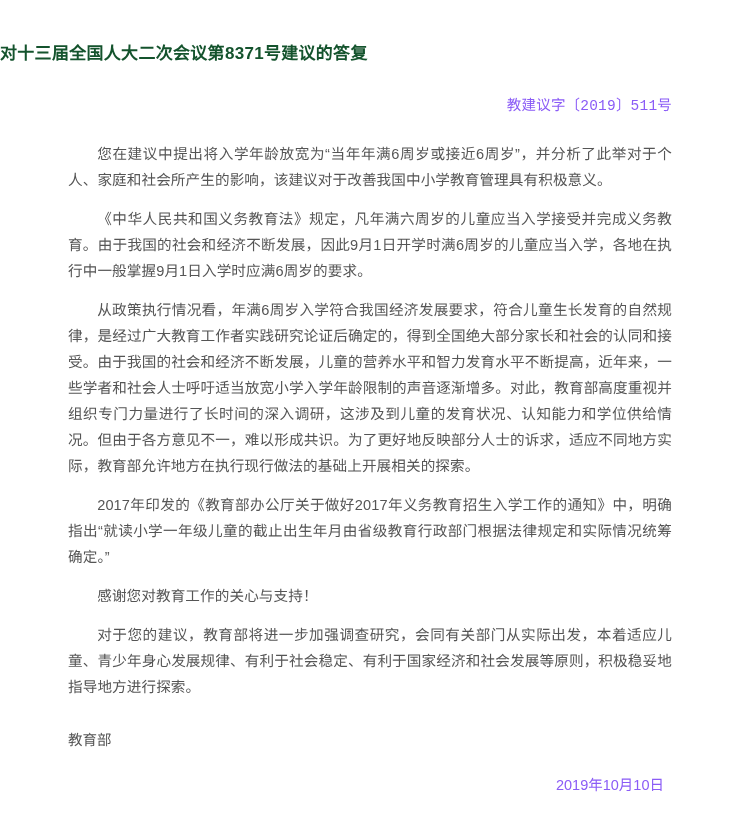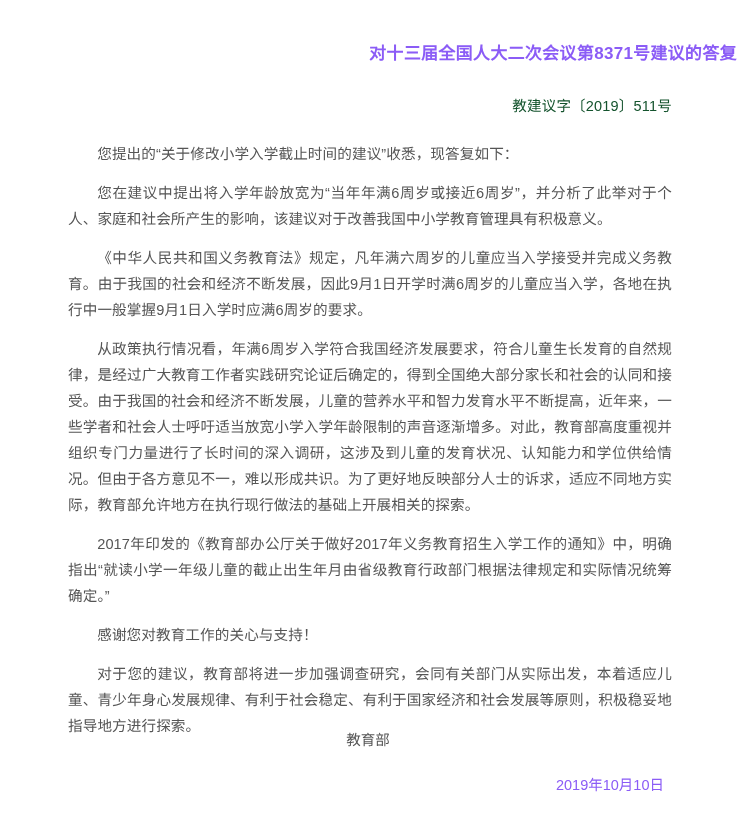--- a/index.html
+++ b/index.html
@@ -22,37 +22,38 @@
     height: 821px;
     box-sizing: border-box;
     background: #fff;
   }
 
   .doc-title {
     position: absolute;
     left: 0;
     top: 30px;
     width: 737px;
-    text-align: right;
+    text-align: left;
     font-size: 17px;
     font-weight: bold;
-    color: #8b5cf6;
+    color: #14532d;
     letter-spacing: 0.3px;
     line-height: 26px;
   }
 
   .doc-number {
     position: absolute;
     right: 65px;
     top: 95px;
     font-size: 14.5px;
-    color: #14532d;
+    color: #8b5cf6;
     line-height: 22px;
     letter-spacing: 0.2px;
     white-space: nowrap;
+    font-family: Liberation Mono, monospace;
   }
 
   .body-block {
     position: absolute;
     left: 68px;
     top: 141px;
     width: 604px;
   }
 
   .para {
@@ -69,21 +70,21 @@
 
   .para:last-of-type {
     margin-bottom: 0;
   }
 
   .sign-block {
     position: absolute;
     left: 68px;
     top: 729px;
     width: 604px;
-    text-align: center;
+    text-align: left;
   }
 
   .signer {
     font-size: 14.5px;
     color: #555555;
     line-height: 22px;
     margin: 0;
     padding-right: 4px;
   }
 
@@ -102,21 +103,20 @@
 </head>
 <body>
 
 <div class="page">
 
   <h1 class="doc-title">对十三届全国人大二次会议第8371号建议的答复</h1>
 
   <div class="doc-number">教建议字〔2019〕511号</div>
 
   <div class="body-block">
-    <p class="para">您提出的“关于修改小学入学截止时间的建议”收悉，现答复如下：</p>
     <p class="para">您在建议中提出将入学年龄放宽为“当年年满6周岁或接近6周岁”，并分析了此举对于个人、家庭和社会所产生的影响，该建议对于改善我国中小学教育管理具有积极意义。</p>
     <p class="para">《中华人民共和国义务教育法》规定，凡年满六周岁的儿童应当入学接受并完成义务教育。由于我国的社会和经济不断发展，因此9月1日开学时满6周岁的儿童应当入学，各地在执行中一般掌握9月1日入学时应满6周岁的要求。</p>
     <p class="para">从政策执行情况看，年满6周岁入学符合我国经济发展要求，符合儿童生长发育的自然规律，是经过广大教育工作者实践研究论证后确定的，得到全国绝大部分家长和社会的认同和接受。由于我国的社会和经济不断发展，儿童的营养水平和智力发育水平不断提高，近年来，一些学者和社会人士呼吁适当放宽小学入学年龄限制的声音逐渐增多。对此，教育部高度重视并组织专门力量进行了长时间的深入调研，这涉及到儿童的发育状况、认知能力和学位供给情况。但由于各方意见不一，难以形成共识。为了更好地反映部分人士的诉求，适应不同地方实际，教育部允许地方在执行现行做法的基础上开展相关的探索。</p>
     <p class="para">2017年印发的《教育部办公厅关于做好2017年义务教育招生入学工作的通知》中，明确指出“就读小学一年级儿童的截止出生年月由省级教育行政部门根据法律规定和实际情况统筹确定。”</p>
     <p class="para">感谢您对教育工作的关心与支持！</p>
     <p class="para">对于您的建议，教育部将进一步加强调查研究，会同有关部门从实际出发，本着适应儿童、青少年身心发展规律、有利于社会稳定、有利于国家经济和社会发展等原则，积极稳妥地指导地方进行探索。</p>
   </div>
 
   <div class="sign-block">
     <div class="signer">教育部</div>

